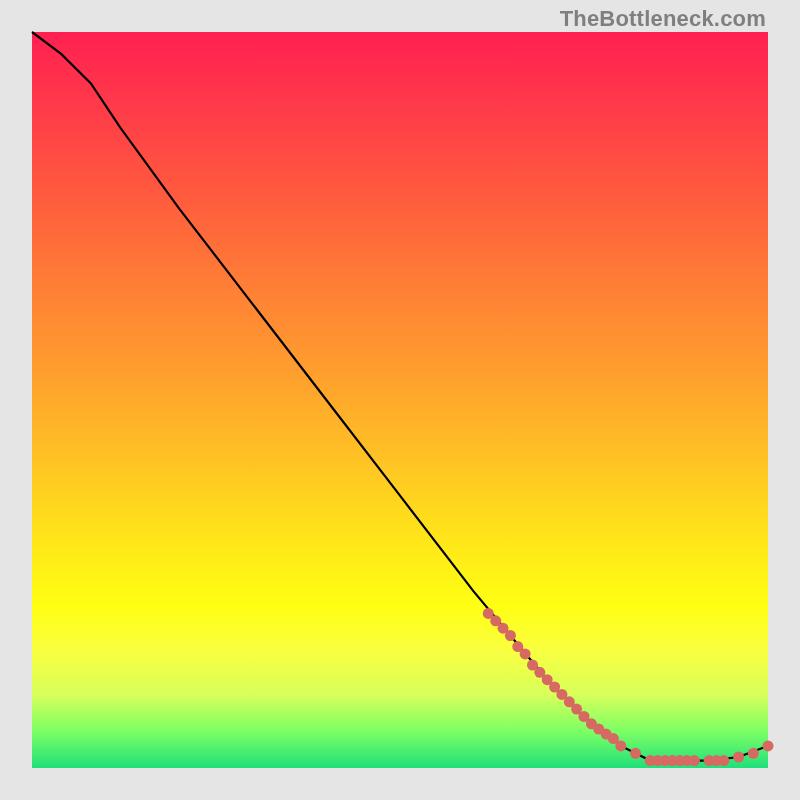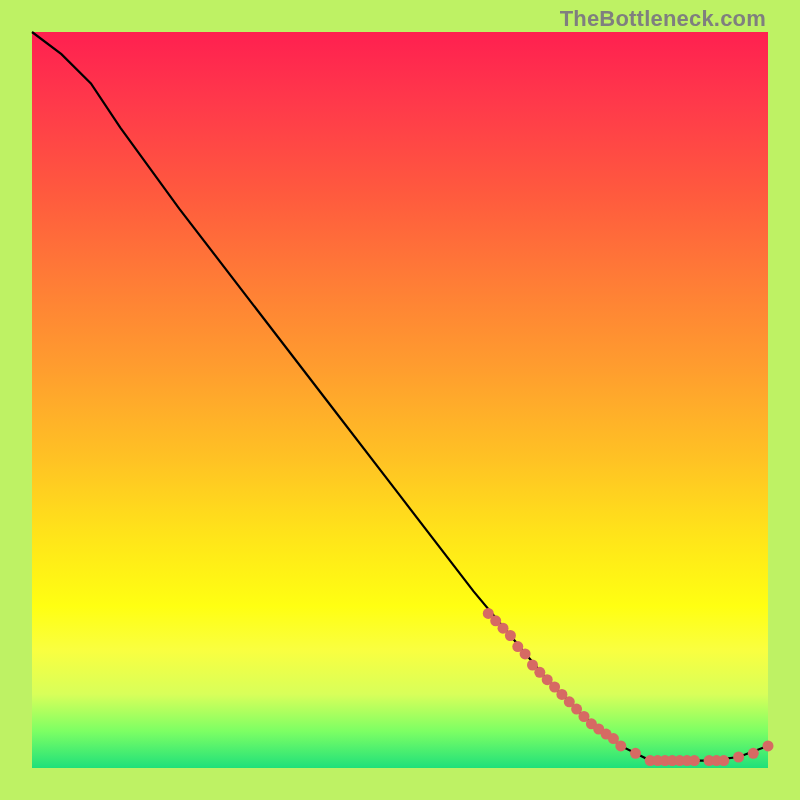--- a/index.html
+++ b/index.html
@@ -7,21 +7,21 @@
     padding: 0;
     width: 800px;
     height: 800px;
     background: #000;
     overflow: hidden;
   }
   .stage {
     position: relative;
     width: 800px;
     height: 800px;
-    background: #bef264;
+    background: #e5e5e5;
   }
   .plot {
     position: absolute;
     left: 32px;
     top: 32px;
     width: 736px;
     height: 736px;
     
     background: linear-gradient(
       to bottom,

